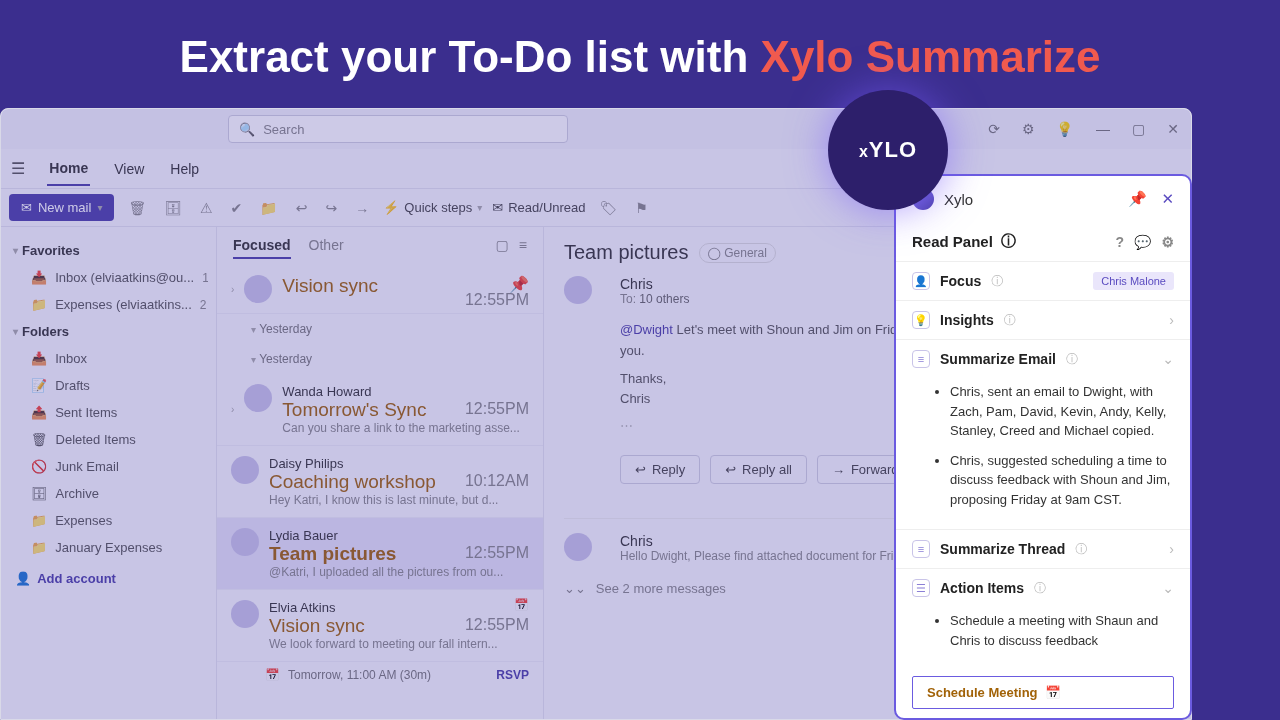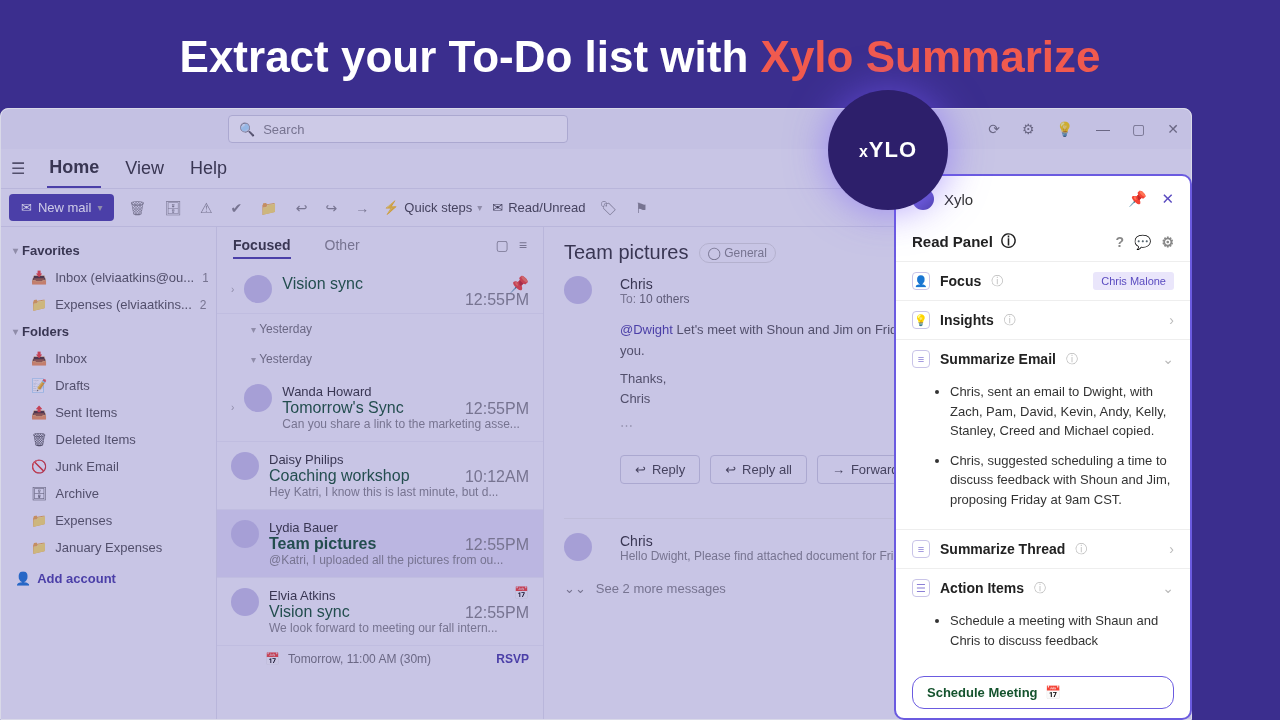--- a/index.html
+++ b/index.html
@@ -7,43 +7,43 @@
 .hero{text-align:center;padding:32px 0 18px;font-size:44px;font-weight:800;color:#fff}
 .hero .accent{color:#f15a4e}
 .app{position:absolute;left:0;top:108px;width:1192px;height:612px;background:#f8f8fc;border:1px solid #d9d9e8;border-radius:8px 8px 0 0;overflow:hidden}
 .overlay{position:absolute;inset:0;background:rgba(75,63,168,0.28);pointer-events:none;z-index:5}
 .titlebar{height:40px;display:flex;align-items:center;padding:0 12px;background:#f3f3fa}
 .search{margin-left:215px;width:340px;height:28px;background:#fff;border:1px solid #d0d0e0;border-radius:4px;display:flex;align-items:center;padding:0 10px;color:#888;font-size:13px;gap:8px}
 .winctl{margin-left:auto;display:flex;gap:22px;color:#777;font-size:14px}
 .winctl span{cursor:pointer}
 .menubar{height:40px;display:flex;align-items:center;padding:0 10px;gap:22px;border-bottom:1px solid #e4e4ef}
 .burger{font-size:16px;color:#555}
-.menubar .tab{font-size:18px;color:#333;padding:8px 2px}
+.menubar .tab{font-size:14px;color:#333;padding:8px 2px}
 .menubar .tab.active{font-weight:600;border-bottom:2px solid #4b3fa8}
 .toolbar{height:38px;display:flex;align-items:center;padding:0 8px;gap:10px;border-bottom:1px solid #e4e4ef;font-size:13px;color:#555}
 .newmail{background:#4b3fa8;color:#fff;border-radius:4px;padding:6px 12px;display:flex;align-items:center;gap:6px}
 .tbicon{color:#888;font-size:14px;padding:0 4px}
 .tbtn{display:flex;align-items:center;gap:5px;color:#444}
 .content{display:flex;height:calc(100% - 118px)}
 .sidebar{width:215px;padding:10px 8px;font-size:13px;color:#444;overflow:hidden}
 .sbsec{font-weight:600;color:#333;padding:6px 4px;display:flex;align-items:center;gap:4px}
 .sbitem{padding:6px 6px 6px 22px;display:flex;align-items:center;gap:8px;color:#555;white-space:nowrap;overflow:hidden;text-overflow:ellipsis}
 .sbitem .cnt{margin-left:auto;color:#888;font-size:12px}
 .addacct{color:#4b3fa8;font-weight:600;padding:10px 6px;display:flex;align-items:center;gap:6px}
 .msglist{width:328px;border-left:1px solid #e4e4ef;border-right:1px solid #e4e4ef;overflow:hidden}
-.mltabs{display:flex;gap:34px;padding:10px 16px 6px;font-size:14px}
+.mltabs{display:flex;gap:18px;padding:10px 16px 6px;font-size:14px}
 .mltabs .t{color:#888}
 .mltabs .t.active{color:#333;font-weight:600;border-bottom:2px solid #4b3fa8;padding-bottom:4px}
 .mltabs .ctl{margin-left:auto;color:#888;display:flex;gap:10px}
 .msg{padding:10px 14px;border-bottom:1px solid #eeeef6;display:flex;gap:10px;position:relative}
 .msg.sel{background:#e6e3f7}
 .avatar{width:28px;height:28px;border-radius:50%;background:#c9c4e8;flex-shrink:0}
 .mb{flex:1;min-width:0}
 .sender{font-size:13px;color:#333;font-weight:500}
-.subj{font-size:16px;color:#14532d;font-weight:400}
+.subj{font-size:19px;color:#a16207;font-weight:400}
 .prev{font-size:12px;color:#888;white-space:nowrap;overflow:hidden;text-overflow:ellipsis}
 .time{position:absolute;right:14px;top:26px;font-size:16px;color:#888}
 .daysep{padding:8px 34px;font-size:12px;color:#777}
 .reading{flex:1;padding:14px 20px}
 .rtitle{font-size:20px;color:#333;margin-bottom:12px;display:flex;align-items:center;gap:10px}
 .rtag{font-size:12px;color:#888;border:1px solid #ddd;border-radius:10px;padding:2px 8px}
 .rmsg{display:flex;gap:28px;margin-bottom:16px}
 .rbody{font-size:13px;color:#555;line-height:1.6}
 .rmention{color:#4b3fa8}
 .ractions{display:flex;gap:10px;margin:18px 0}
@@ -61,21 +61,21 @@
 .psec-title .pctl2{margin-left:auto;display:flex;gap:10px;color:#888;font-size:14px}
 .prow{padding:10px 16px;border-top:1px solid #eee;display:flex;align-items:center;gap:10px;font-size:14px;color:#222}
 .prow .lbl{font-weight:700}
 .prow .info{color:#bbb;font-size:12px}
 .prow .chev{margin-left:auto;color:#bbb}
 .pchip{margin-left:auto;background:#eae6fb;color:#5a4bc0;font-size:11px;padding:3px 8px;border-radius:3px}
 .pico2{width:18px;height:18px;border:1px solid #c9c4e8;border-radius:4px;display:flex;align-items:center;justify-content:center;color:#8b7fd6;font-size:11px}
 .pcontent{padding:4px 16px 10px 38px;font-size:13px;color:#333;line-height:1.5}
 .pcontent ul{padding-left:16px}
 .pcontent li{margin-bottom:10px}
-.pbtn{margin:6px 16px;border:1.5px solid #6b5be0;border-radius:12px;padding:8px 14px;font-size:13px;color:#14532d;font-weight:600;display:inline-flex;align-items:center;gap:8px;background:#fff}
+.pbtn{margin:6px 16px;border:1.5px solid #6b5be0;border-radius:2px;padding:8px 14px;font-size:13px;color:#a16207;font-weight:600;display:inline-flex;align-items:center;gap:8px;background:#fff}
 .chevsm{font-size:10px;color:#aaa}
 </style>
 </head>
 <body>
 
 <div class="hero">
   <span>Extract your To-Do list with </span><span class="accent">Xylo Summarize</span>
 </div>
 
 <div class="app">

